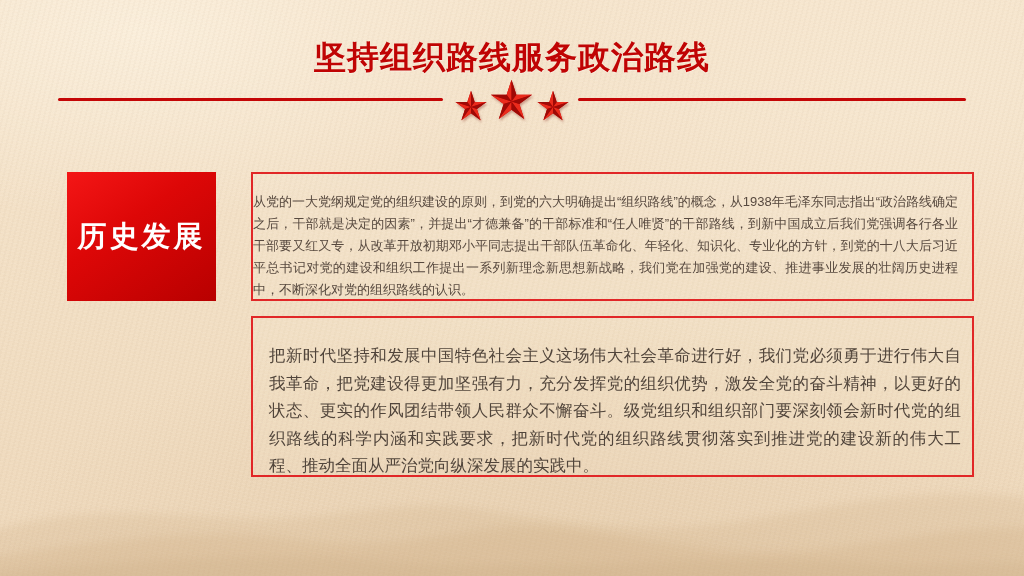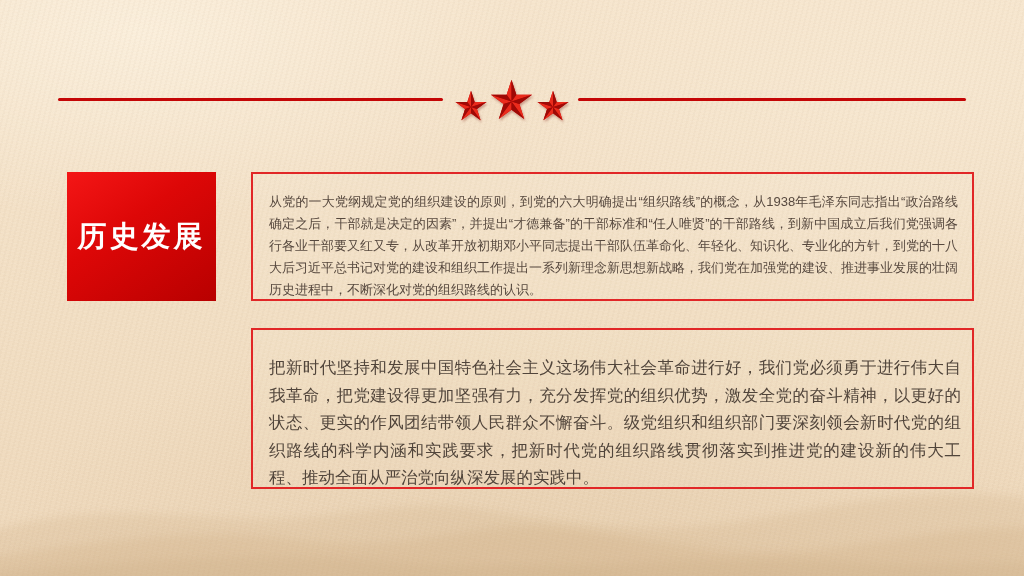--- a/index.html
+++ b/index.html
@@ -37,22 +37,22 @@
     background:linear-gradient(145deg,#f41616 0%,#dd0707 40%,#b80000 100%);
     color:#ffffff;font-size:29px;font-weight:800;letter-spacing:3px;
   }
   .label-1{top:172px;height:129px;}
   .label-2{top:328px;height:161px;}
   .text-box{
     position:absolute;left:251px;width:723px;box-sizing:border-box;
     border:2px solid #e12727;background:rgba(255,250,240,.06);
     color:#57493f;text-align:justify;
   }
-  .text-1{top:172px;height:129px;padding:17px 14px 0 16px;font-size:13px;line-height:22px;}
-  .text-2{top:328px;height:161px;padding:24px 11px 0 16px;font-size:16.5px;line-height:27.5px;color:#51453b;}
+  .text-1{top:172px;height:129px;padding:17px 14px 0 0;font-size:13px;line-height:22px;}
+  .text-2{top:316px;height:161px;padding:24px 11px 0 16px;font-size:16.5px;line-height:27.5px;color:#51453b;}
   .mountains{position:absolute;left:0;bottom:0;width:1024px;height:120px;}
 </style>
 </head>
 <body>
 
 <div class="stage">
 
   <svg width="0" height="0" style="position:absolute" aria-hidden="true">
     <defs>
       <g id="fstar">
@@ -67,20 +67,21 @@
   </svg>
 
   <div class="grain"></div>
 
   <svg class="mountains" viewBox="0 0 1024 120" preserveAspectRatio="none">
     <path fill="#c9a87e" opacity="0.20" filter="url(#soften)" d="M-20,78 C70,50 150,58 230,62 C330,68 390,42 470,52 C560,64 640,82 750,64 C850,47 930,28 1050,44 L1050,140 L-20,140 Z"></path>
     <path fill="#cfae84" opacity="0.26" filter="url(#soften)" d="M-20,102 C90,88 180,70 300,84 C420,98 470,62 560,72 C660,83 720,104 830,92 C920,82 980,66 1050,74 L1050,140 L-20,140 Z"></path>
     <path fill="#bfa076" opacity="0.16" filter="url(#soften)" d="M-20,118 C120,104 260,96 400,106 C560,117 700,98 840,106 C930,111 990,104 1050,108 L1050,140 L-20,140 Z"></path>
   </svg>
 
+  <div class="title">坚持组织路线服务政治路线</div>
 
   <div class="rule rule-left"></div>
   <div class="rule rule-right"></div>
   <svg class="star star-s1" width="34" height="34" viewBox="-26 -26 52 52">
       <use href="#fstar"></use>
     </svg>
   <svg class="star star-lg" width="45" height="45" viewBox="-26 -26 52 52">
       <use href="#fstar"></use>
     </svg>
   <svg class="star star-s2" width="34" height="34" viewBox="-26 -26 52 52">

